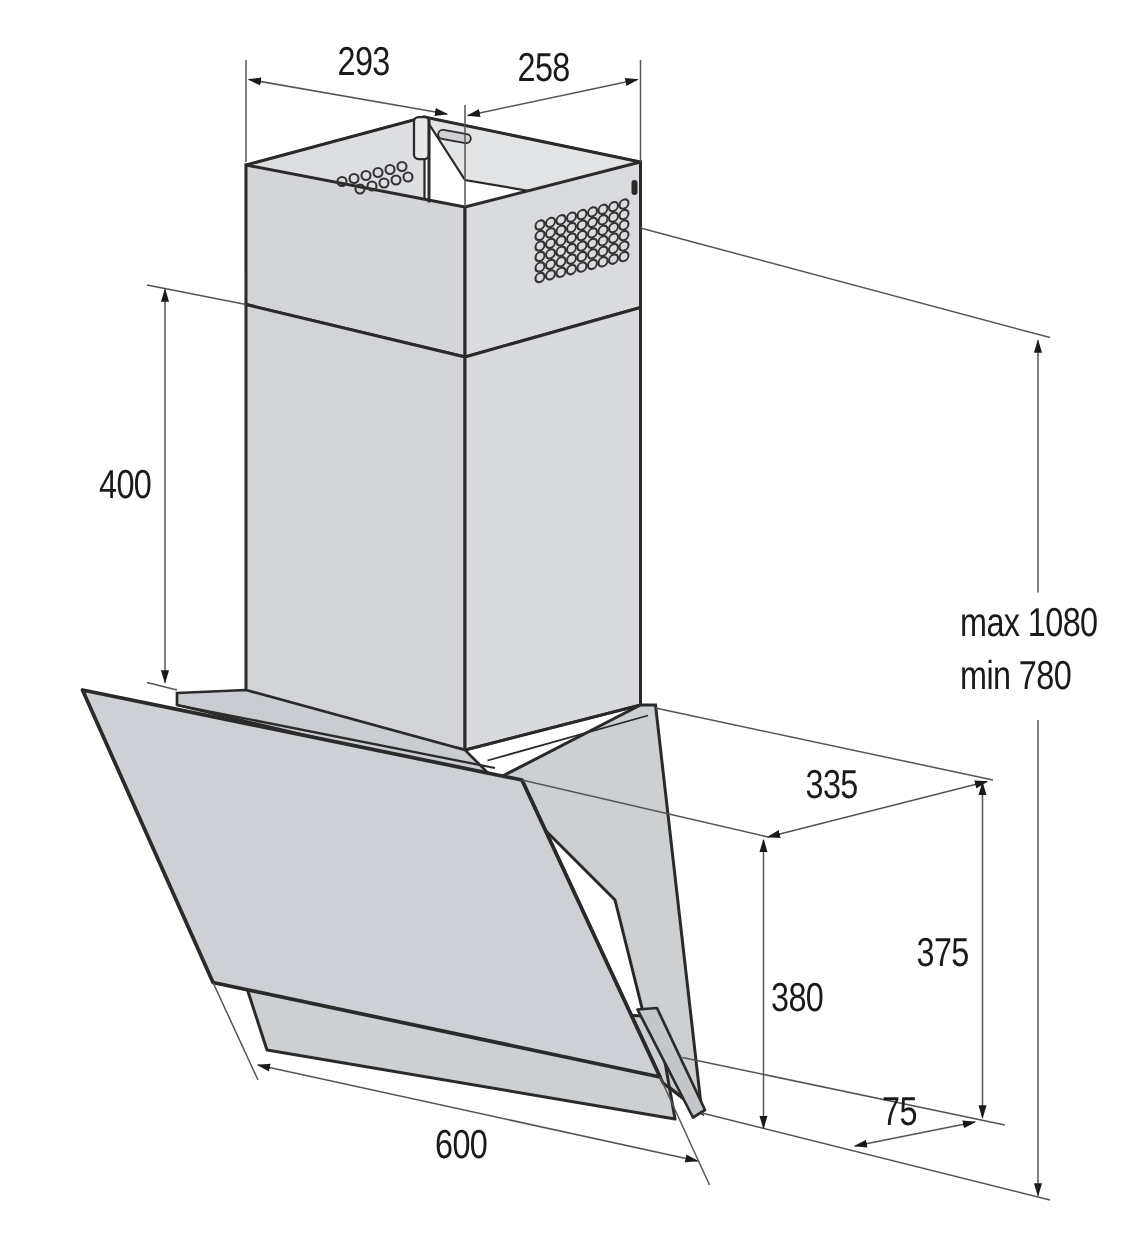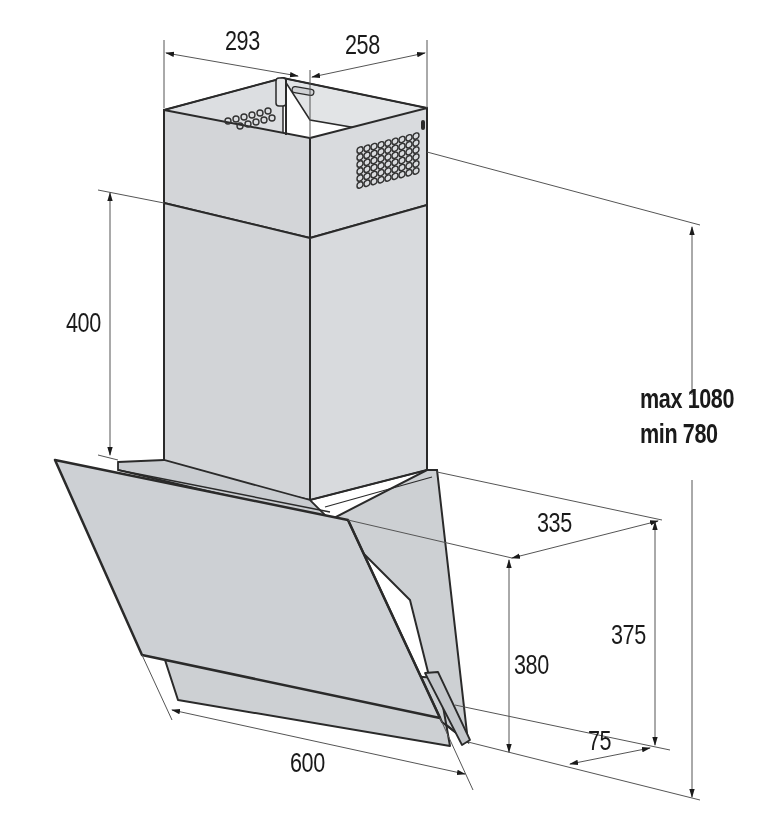--- a/index.html
+++ b/index.html
@@ -9,21 +9,21 @@
       position: absolute;
       font-family: "Liberation Sans", "DejaVu Sans", sans-serif;
       font-size: 27px;
       color: #1a1a1a;
       transform: scaleX(0.8);
       transform-origin: left top;
       white-space: nowrap;
       letter-spacing: -0.5px;
       line-height: 1;
     }
-    .range-block { position: absolute; left: 640px; top: 386px; font-weight: bold; }
+    .range-block { position: absolute; left: 640px; top: 402px; }
     .range-block .dim-label { position: static; display: block; margin-bottom: 8px; }
   </style>
 </head>
 <body>
 
 <svg width="764" height="832" viewBox="0 0 764 832">
   <defs>
     <marker id="arr" viewBox="0 0 10 10" refX="9" refY="5" markerWidth="9" markerHeight="9" orient="auto-start-reverse">
       <path d="M0,2 L10,5 L0,8 z" fill="#1a1a1a"></path>
     </marker>

